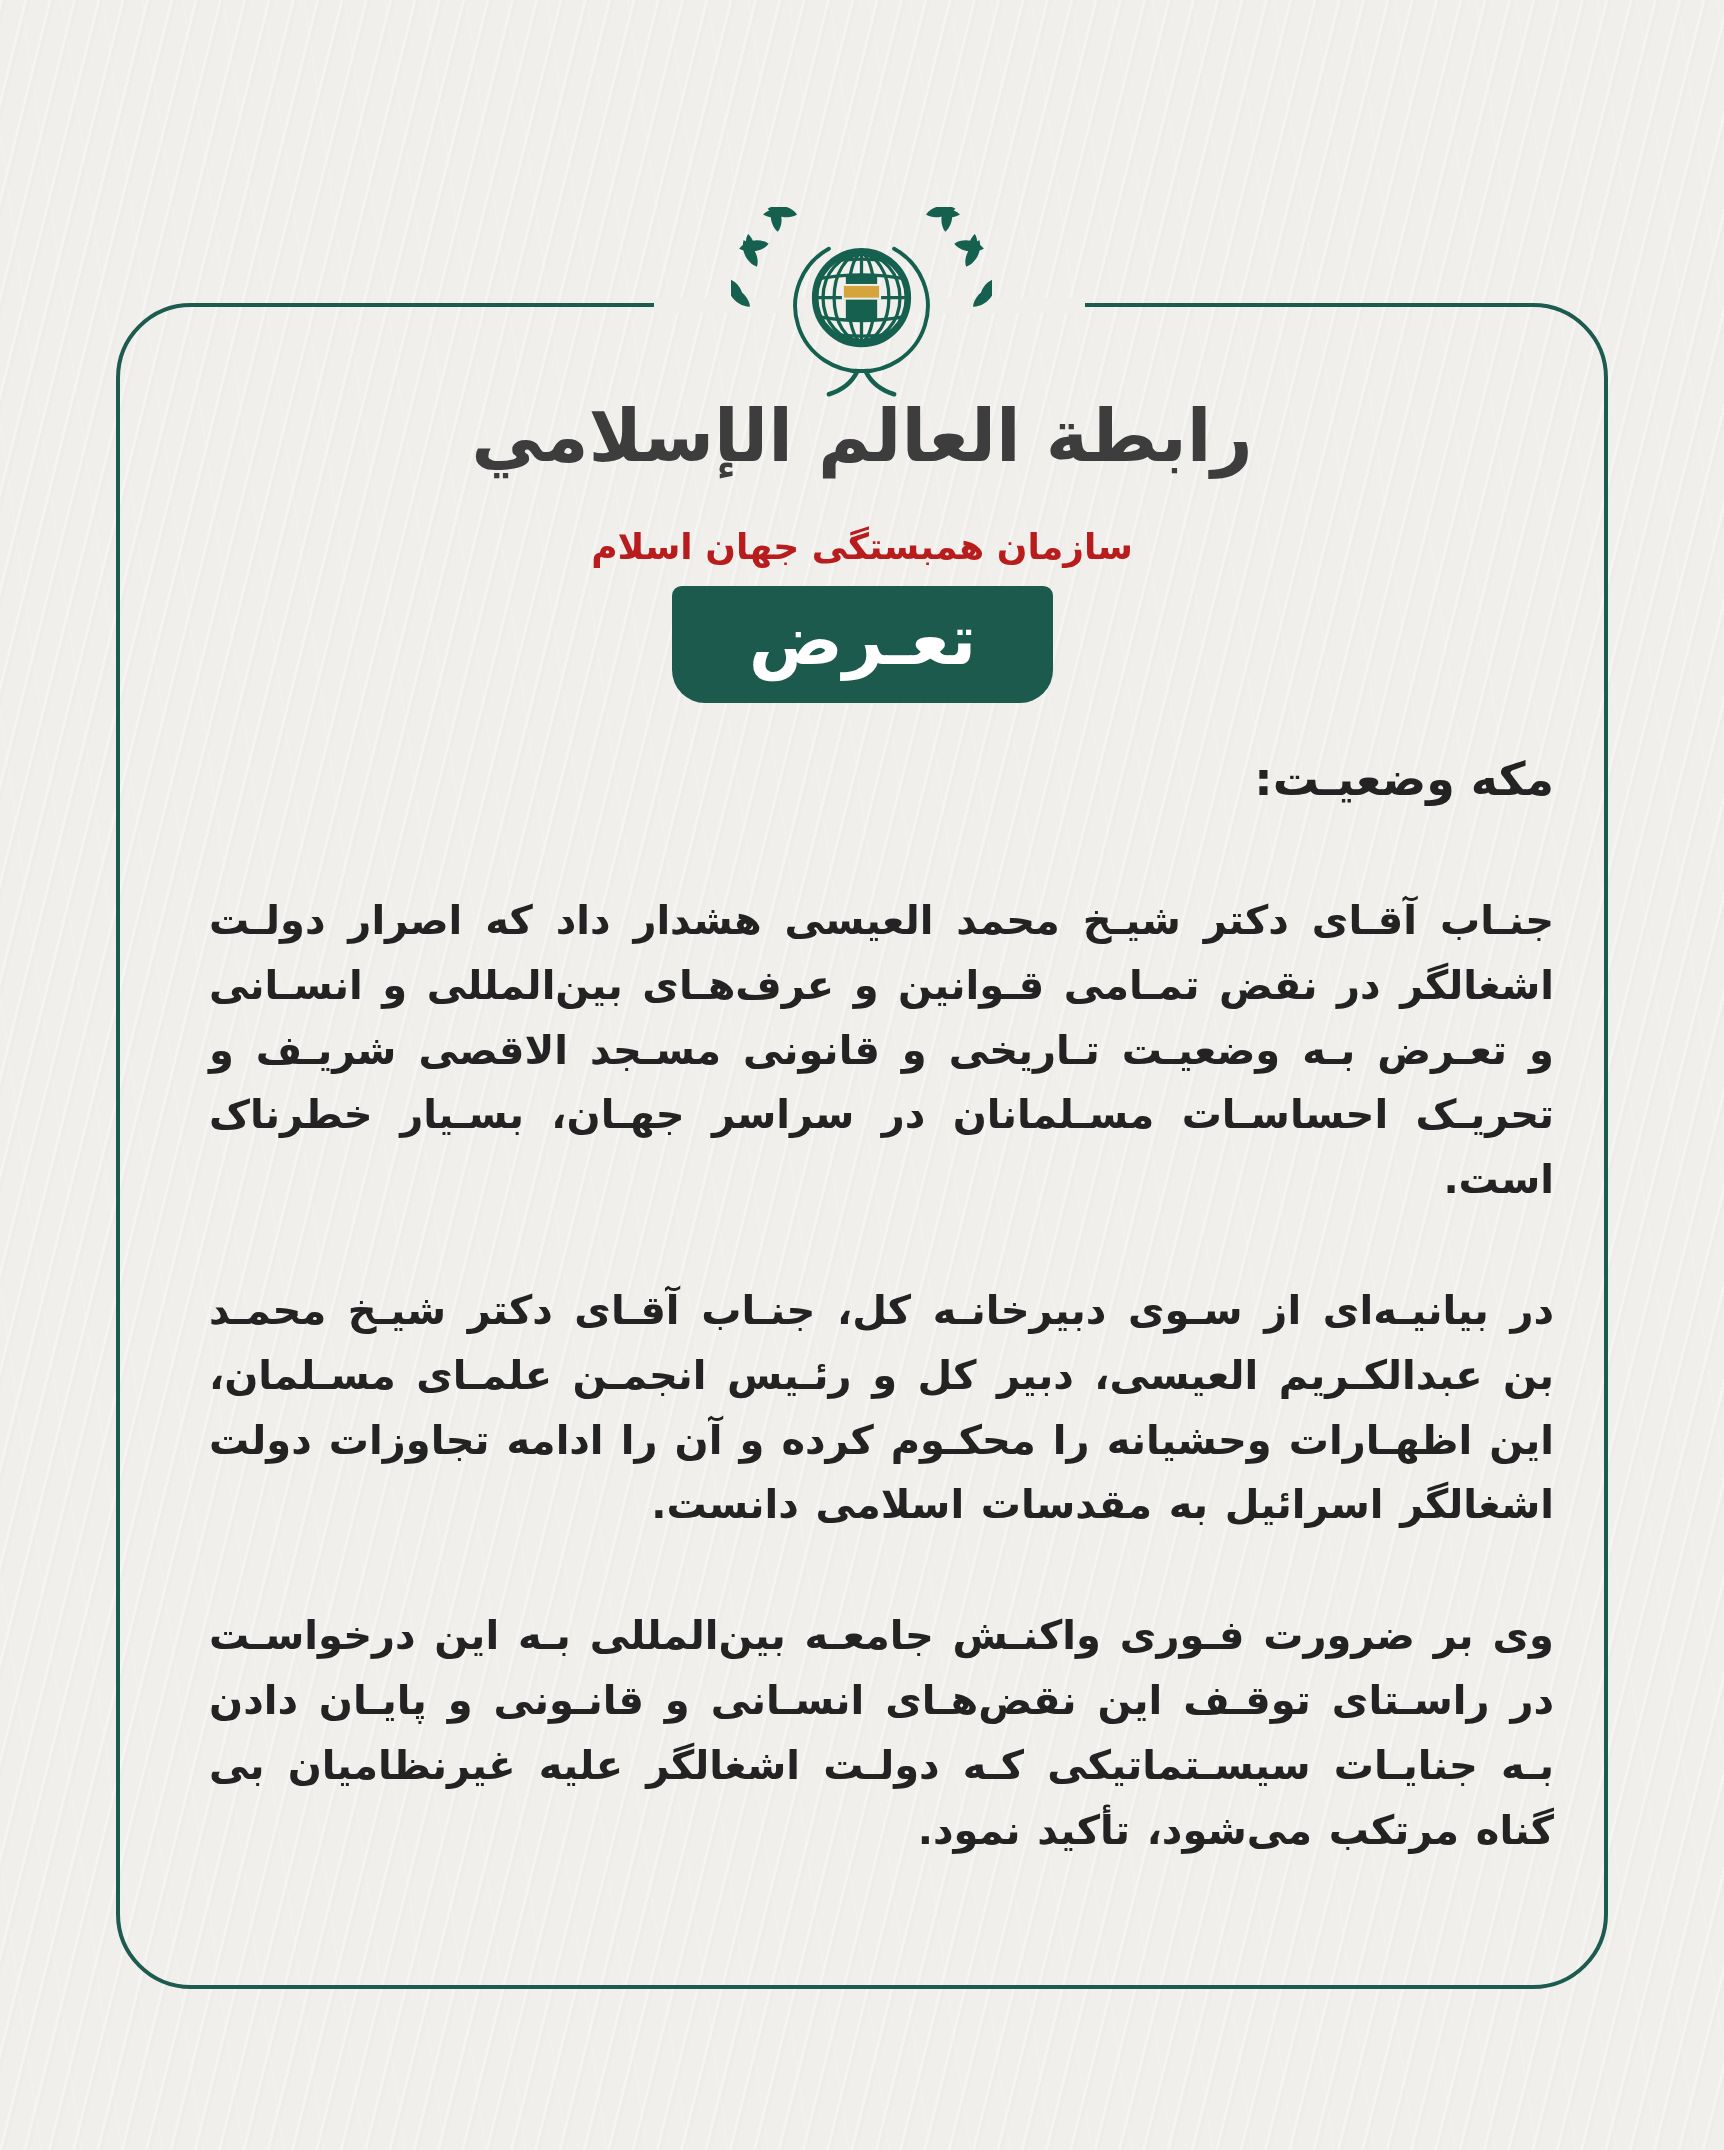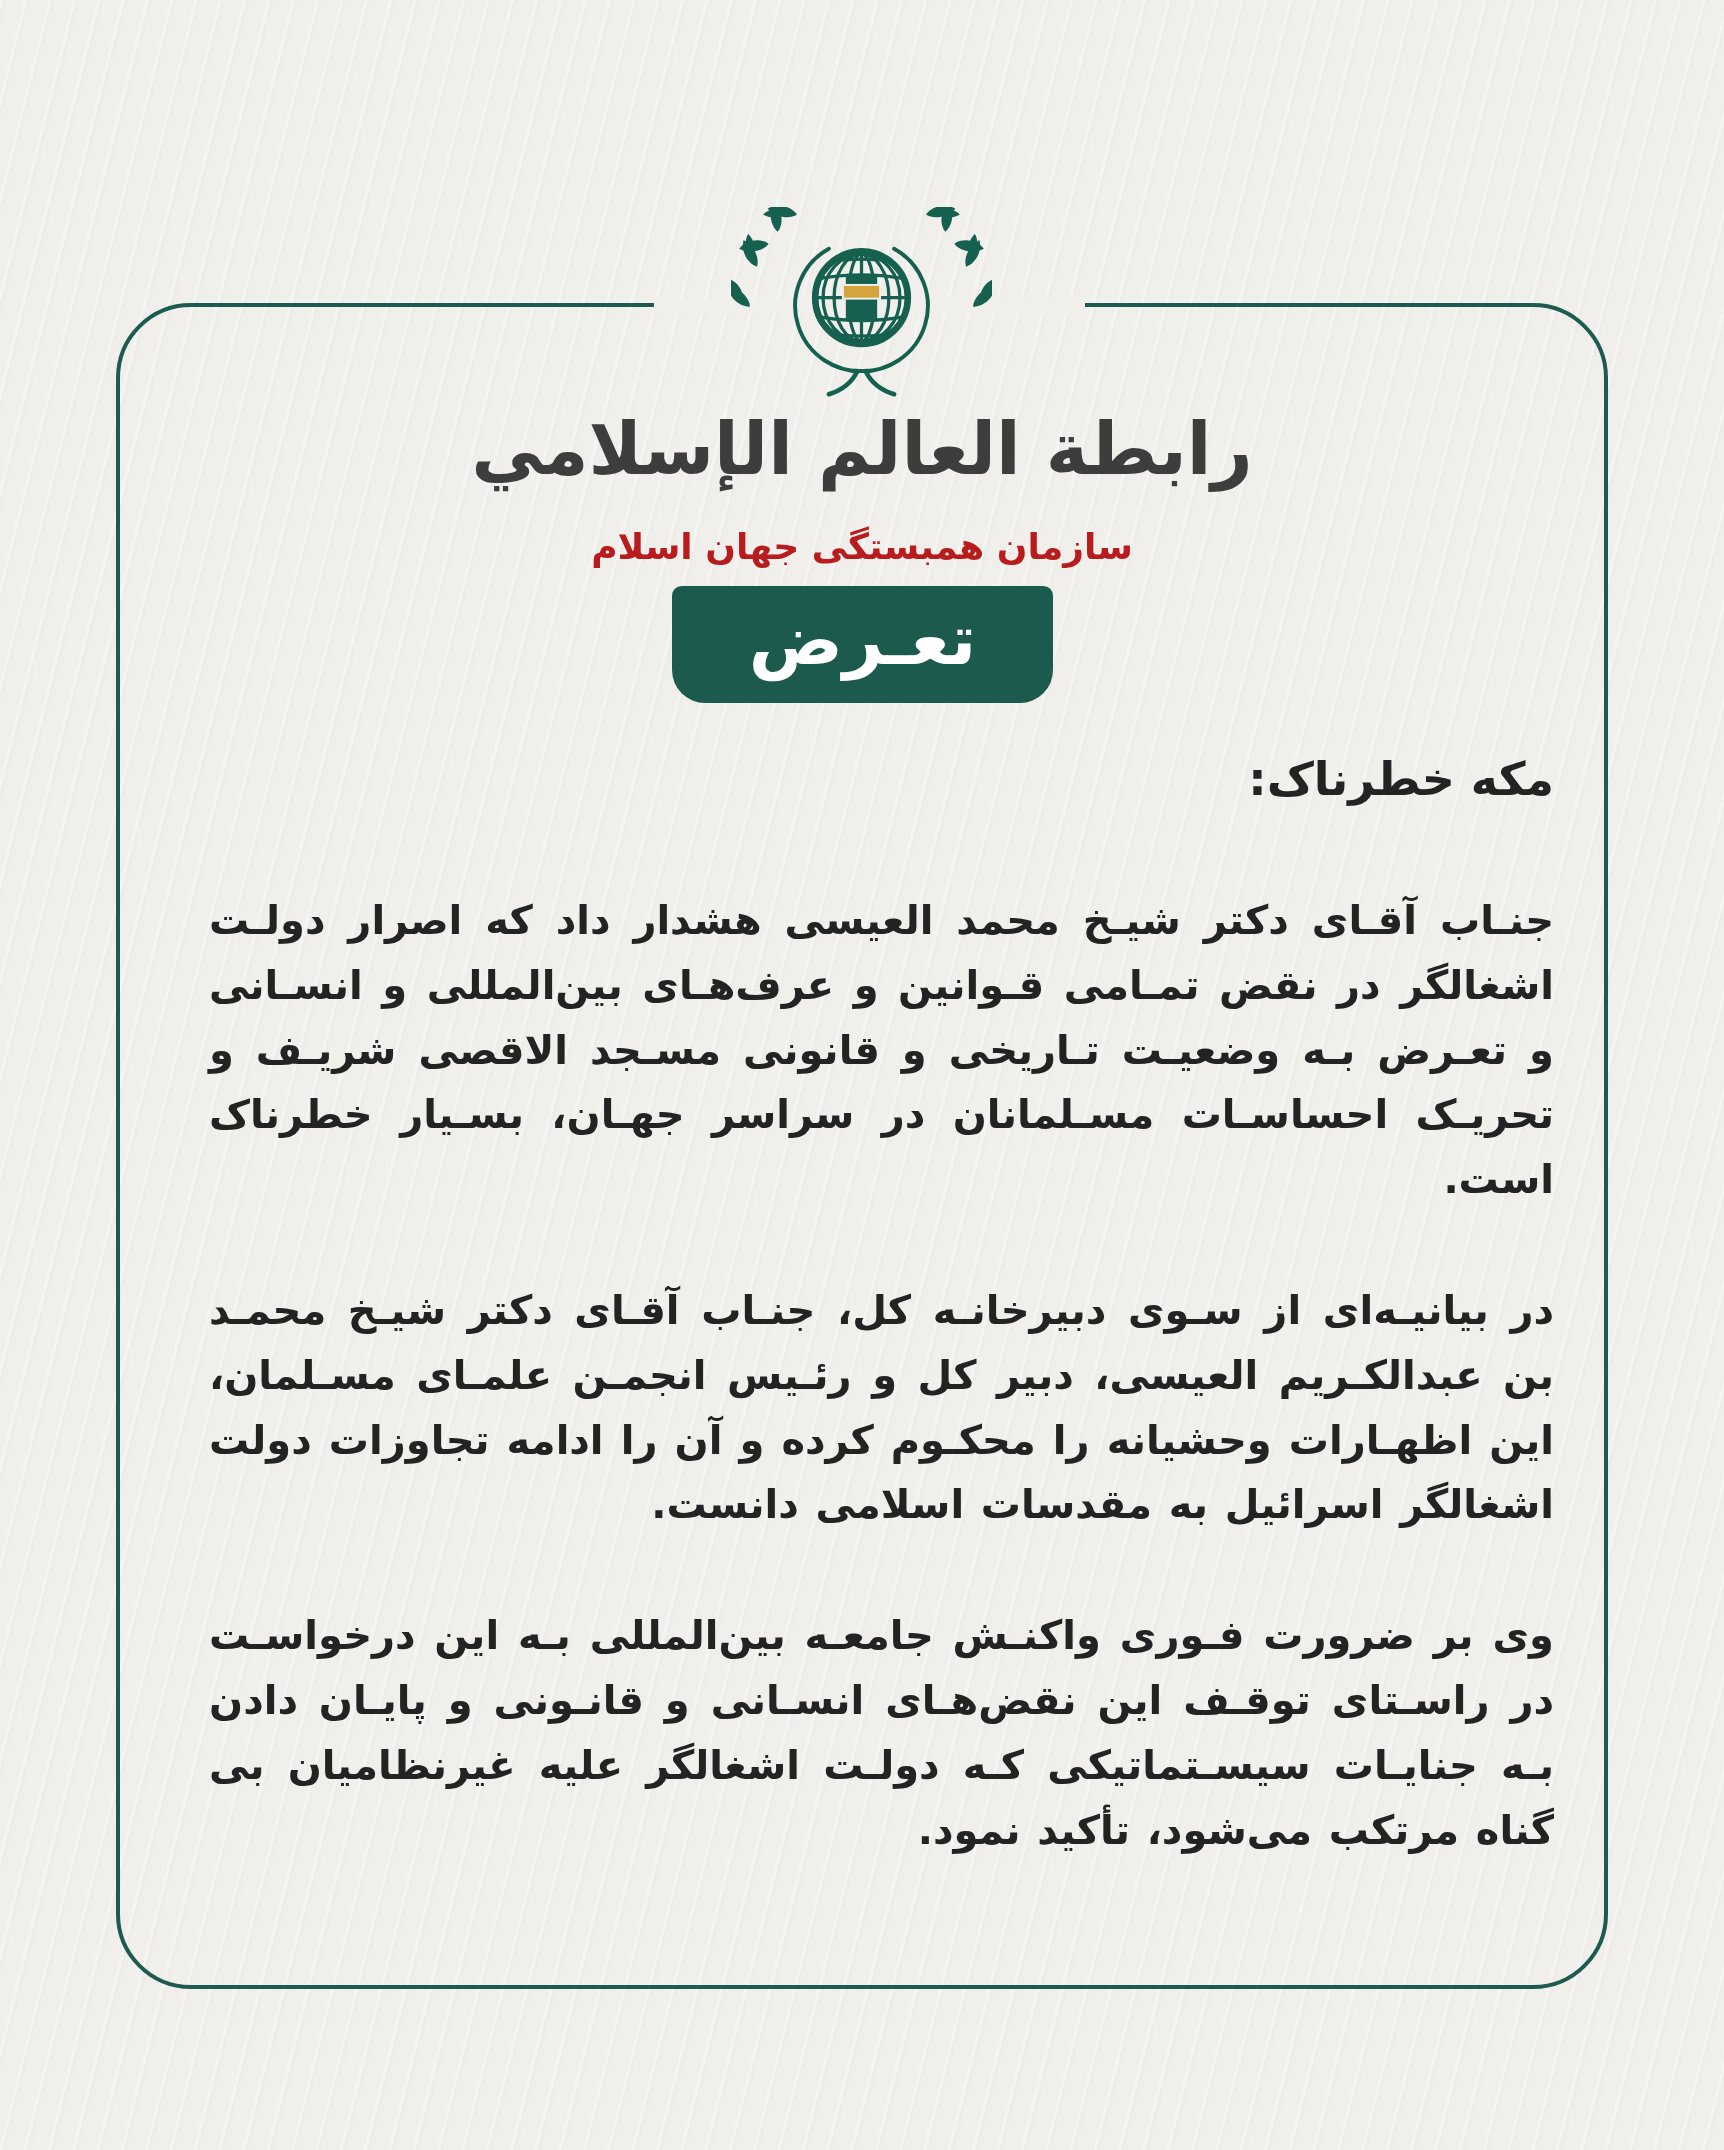--- a/index.html
+++ b/index.html
@@ -42,21 +42,21 @@
   .frame-gap{
     position:absolute;left:654px;top:298px;
     width:431px;height:15.3px;
     background:var(--background);
   }
   .emblem{
     position:absolute;left:731px;top:207px;
     width:261px;height:197px;
   }
   .calligraphy{
-    position:absolute;left:0;top:412px;width:100%;
+    position:absolute;left:0;top:399px;width:100%;
     text-align:center;direction:rtl;
     font-size:72px;font-weight:bold;line-height:1.05;
     color:var(--title-ink);
     letter-spacing:-1.4px;
   }
   .subtitle{
     position:absolute;left:0;top:526px;width:100%;
     text-align:center;direction:rtl;
     font-size:36px;font-weight:bold;
     color:#b91c1c;
@@ -154,20 +154,20 @@
 
   <div class="calligraphy">رابطة العالم الإسلامي</div>
 
   <div class="subtitle">سازمان همبستگی جهان اسلام</div>
 
   <div class="banner">
     <span class="banner-label">تعـرض</span>
   </div>
 
   <div class="content">
-    <h2 class="dateline">مکه خطرناک:</h2>
+    <h2 class="dateline">مکه وضعیـت:</h2>
     <p>جنـاب آقـای دکتر شیـخ محمد العیسی هشدار داد که اصرار دولـت اشغالگر در نقض تمـامی قـوانین و عرف‌هـای بین‌المللی و انسـانی و تعـرض بـه وضعیـت تـاریخی و قانونی مسـجد الاقصی شریـف و تحریـک احساسـات مسـلمانان در سراسر جهـان، بسـیار خطرناک است.</p>
     <p>در بیانیـه‌ای از سـوی دبیرخانـه کل، جنـاب آقـای دکتر شیـخ محمـد بن عبدالکـریم العیسی، دبیر کل و رئـیس انجمـن علمـای مسـلمان، این اظهـارات وحشیانه را محکـوم کرده و آن را ادامه تجاوزات دولت اشغالگر اسرائیل به مقدسات اسلامی دانست.</p>
     <p>وی بر ضرورت فـوری واکنـش جامعـه بین‌المللی بـه این درخواسـت در راسـتای توقـف این نقض‌هـای انسـانی و قانـونی و پایـان دادن بـه جنایـات سیسـتماتیکی کـه دولـت اشغالگر علیه غیرنظامیان بی گناه مرتکب می‌شود، تأکید نمود.</p>
   </div>
 
 </div>
 
 
 </body></html>

